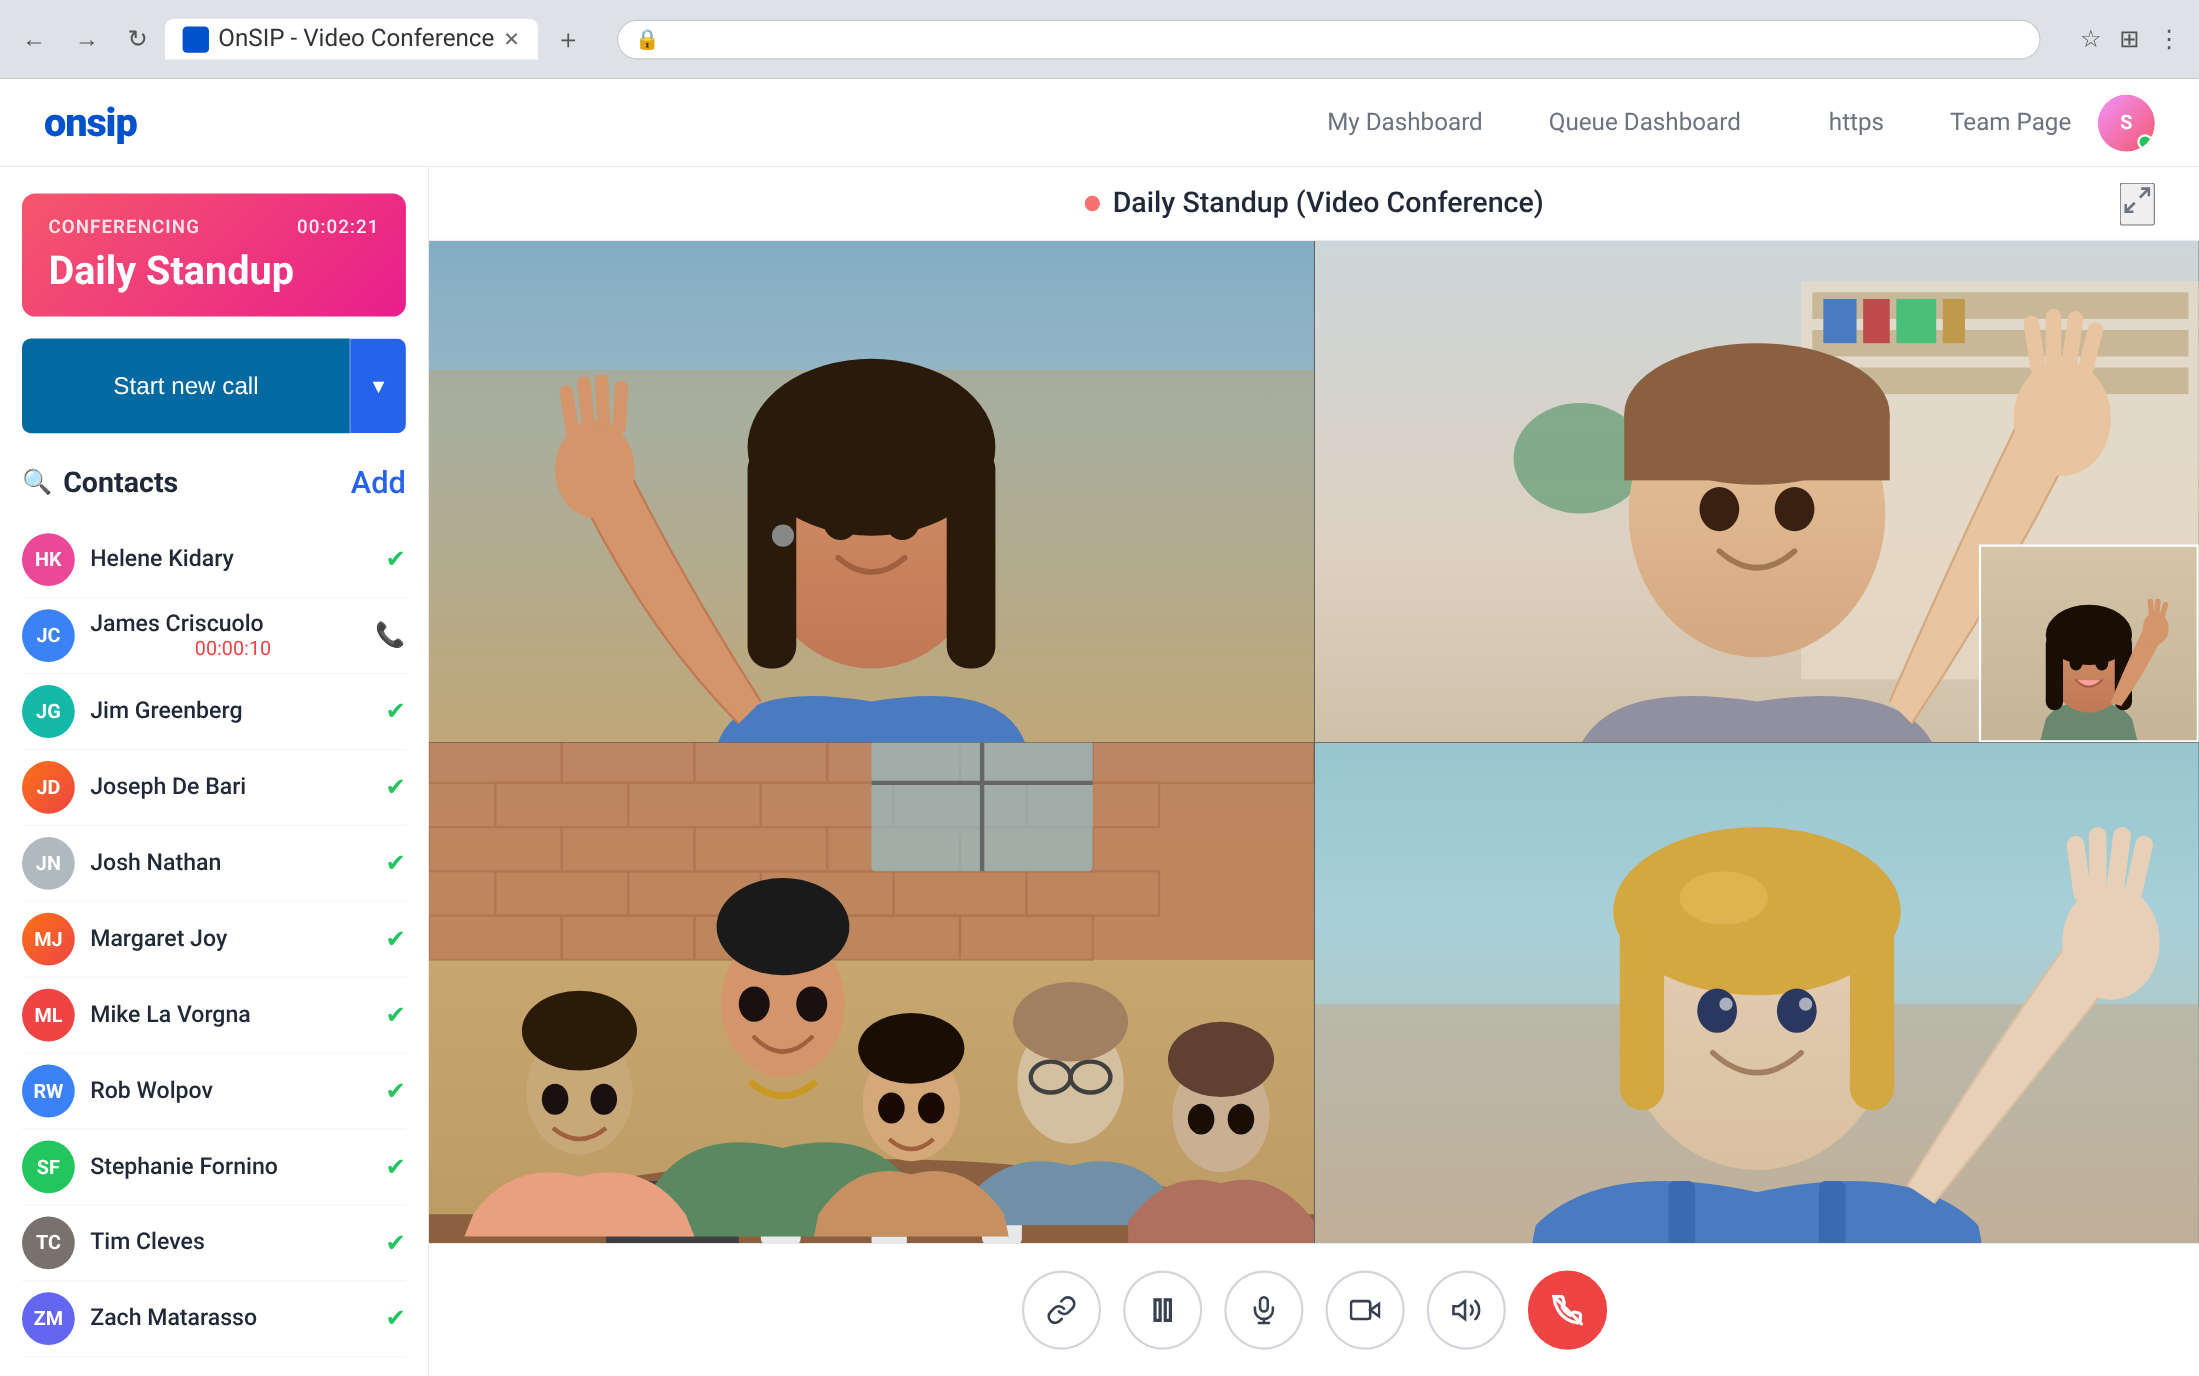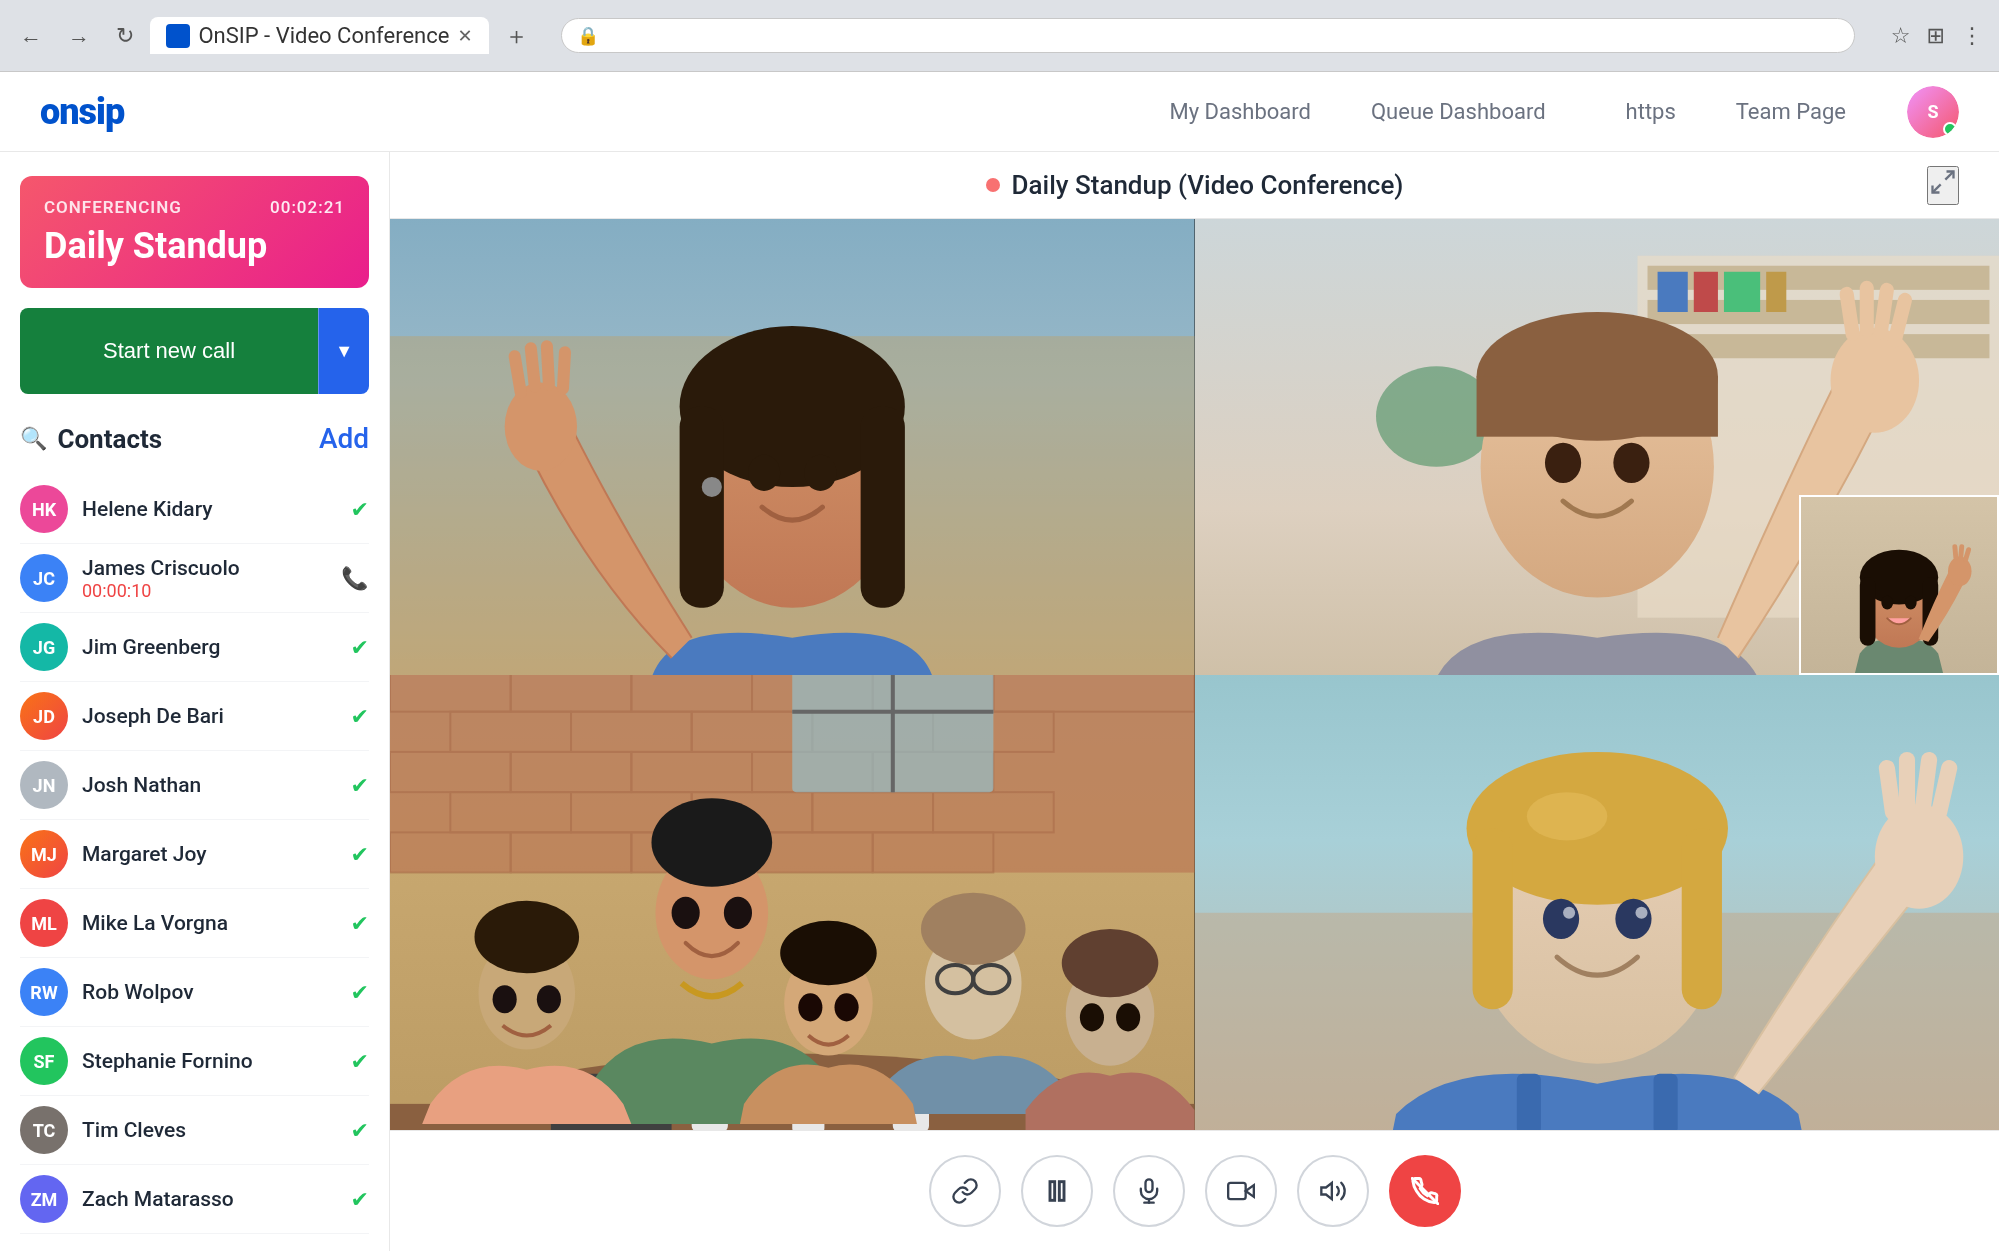--- a/index.html
+++ b/index.html
@@ -13,21 +13,21 @@
     .new-tab { color: #555; font-size: 24px; cursor: pointer; padding: 4px 8px; }
     .browser-nav { display: flex; align-items: center; gap: 10px; padding: 8px 0; }
     .nav-btn { background: none; border: none; cursor: pointer; color: #555; font-size: 22px; padding: 4px 8px; border-radius: 50%; }
     .address-bar { flex: 1; background: white; border: 1px solid #c8c8c8; border-radius: 20px; padding: 6px 16px; font-size: 22px; color: #333; display: flex; align-items: center; gap: 8px; }
     .address-text { color: #333; font-size: 21px; }
     .browser-actions { display: flex; gap: 8px; margin-left: 8px; }
     .browser-action-btn { background: none; border: none; cursor: pointer; color: #555; font-size: 22px; padding: 4px; }
 
     
     .app { display: flex; flex-direction: column; height: calc(1251px - 72px); background: white; }
-    .app-header { display: flex; align-items: center; padding: 0 40px; height: 80px; border-bottom: 1px solid #e8e8e8; background: white; flex-shrink: 0; gap: 37px; }
+    .app-header { display: flex; align-items: center; padding: 0 40px; height: 80px; border-bottom: 1px solid #e8e8e8; background: white; flex-shrink: 0; }
     .logo { color: #0052cc; font-weight: 900; font-size: 36px; letter-spacing: -1px; margin-right: auto; }
     .header-nav { display: flex; align-items: center; gap: 60px; }
     .header-nav a { color: #6b7280; font-size: 22px; text-decoration: none; cursor: pointer; }
     .header-user { color: #6b7280; font-size: 22px; cursor: pointer; margin-left: 20px; }
     .user-avatar { width: 52px; height: 52px; border-radius: 50%; overflow: hidden; margin-left: 24px; position: relative; }
     .user-avatar-circle { width: 52px; height: 52px; border-radius: 50%; background: linear-gradient(135deg, #f093fb 0%, #f5576c 100%); display: flex; align-items: center; justify-content: center; color: white; font-size: 18px; font-weight: bold; }
     .user-avatar-badge { position: absolute; bottom: 2px; right: 2px; width: 14px; height: 14px; background: #22c55e; border-radius: 50%; border: 2px solid white; }
 
     
     .app-body { display: flex; flex: 1; overflow: hidden; }
@@ -36,35 +36,35 @@
     .sidebar { width: 390px; flex-shrink: 0; background: white; border-right: 1px solid #e8e8e8; display: flex; flex-direction: column; padding: 24px 20px; overflow-y: auto; }
     
     
     .conferencing-card { background: linear-gradient(135deg, #f5576c 0%, #e91e8c 100%); border-radius: 12px; padding: 21px 24px; margin-bottom: 20px; }
     .conferencing-label { color: rgba(255,255,255,0.85); font-size: 17px; font-weight: 600; letter-spacing: 1px; text-transform: uppercase; display: flex; justify-content: space-between; align-items: center; margin-bottom: 8px; }
     .conferencing-timer { color: rgba(255,255,255,0.9); font-size: 17px; font-weight: 500; font-variant-numeric: tabular-nums; }
     .conferencing-name { color: white; font-size: 36px; font-weight: 700; }
 
     
     .start-call-container { display: flex; margin-bottom: 28px; }
-    .start-call-btn { flex: 1; background: #15803d; color: white; border: none; border-radius: 8px 0 0 8px; padding: 30px 24px; font-size: 22px; font-weight: 500; cursor: pointer; }
+    .start-call-btn { flex: 1; background: #0369a1; color: white; border: none; border-radius: 8px 0 0 8px; padding: 30px 24px; font-size: 22px; font-weight: 500; cursor: pointer; }
     .start-call-dropdown { background: #2563eb; color: white; border: none; border-left: 1px solid rgba(255,255,255,0.3); border-radius: 0 8px 8px 0; padding: 18px 16px; cursor: pointer; font-size: 18px; }
 
     
     .contacts-header { display: flex; align-items: center; margin-bottom: 20px; }
     .search-icon-wrap { color: #9ca3af; margin-right: 10px; font-size: 22px; }
     .contacts-title { font-size: 26px; font-weight: 700; color: #1f2937; flex: 1; }
     .add-link { color: #2563eb; font-size: 28px; cursor: pointer; font-weight: 500; }
 
     
     .contact-item { display: flex; align-items: center; padding: 10px 0; border-bottom: 1px solid #f3f4f6; cursor: pointer; }
     .contact-avatar { width: 48px; height: 48px; border-radius: 50%; margin-right: 14px; flex-shrink: 0; display: flex; align-items: center; justify-content: center; color: white; font-size: 18px; font-weight: bold; overflow: hidden; }
     .contact-info { flex: 1; }
     .contact-name { font-size: 21px; color: #1f2937; font-weight: 500; }
-    .contact-status-text { font-size: 18px; color: #ef4444; }
+    .contact-status-text { font-size: 18px; color: #ef4444; text-align: center; }
     .contact-status-icon { font-size: 22px; }
     .status-available { color: #22c55e; }
     .status-call { color: #ef4444; }
 
     
     .main-content { flex: 1; display: flex; flex-direction: column; background: #f9fafb; position: relative; }
     .video-header { display: flex; align-items: center; justify-content: center; padding: 18px 40px; background: white; border-bottom: 1px solid #e8e8e8; position: relative; flex-shrink: 0; }
     .video-title-dot { width: 14px; height: 14px; background: #f87171; border-radius: 50%; margin-right: 12px; }
     .video-title { font-size: 26px; color: #1f2937; font-weight: 500; }
     .fullscreen-btn { position: absolute; right: 40px; color: #6b7280; cursor: pointer; font-size: 28px; }

